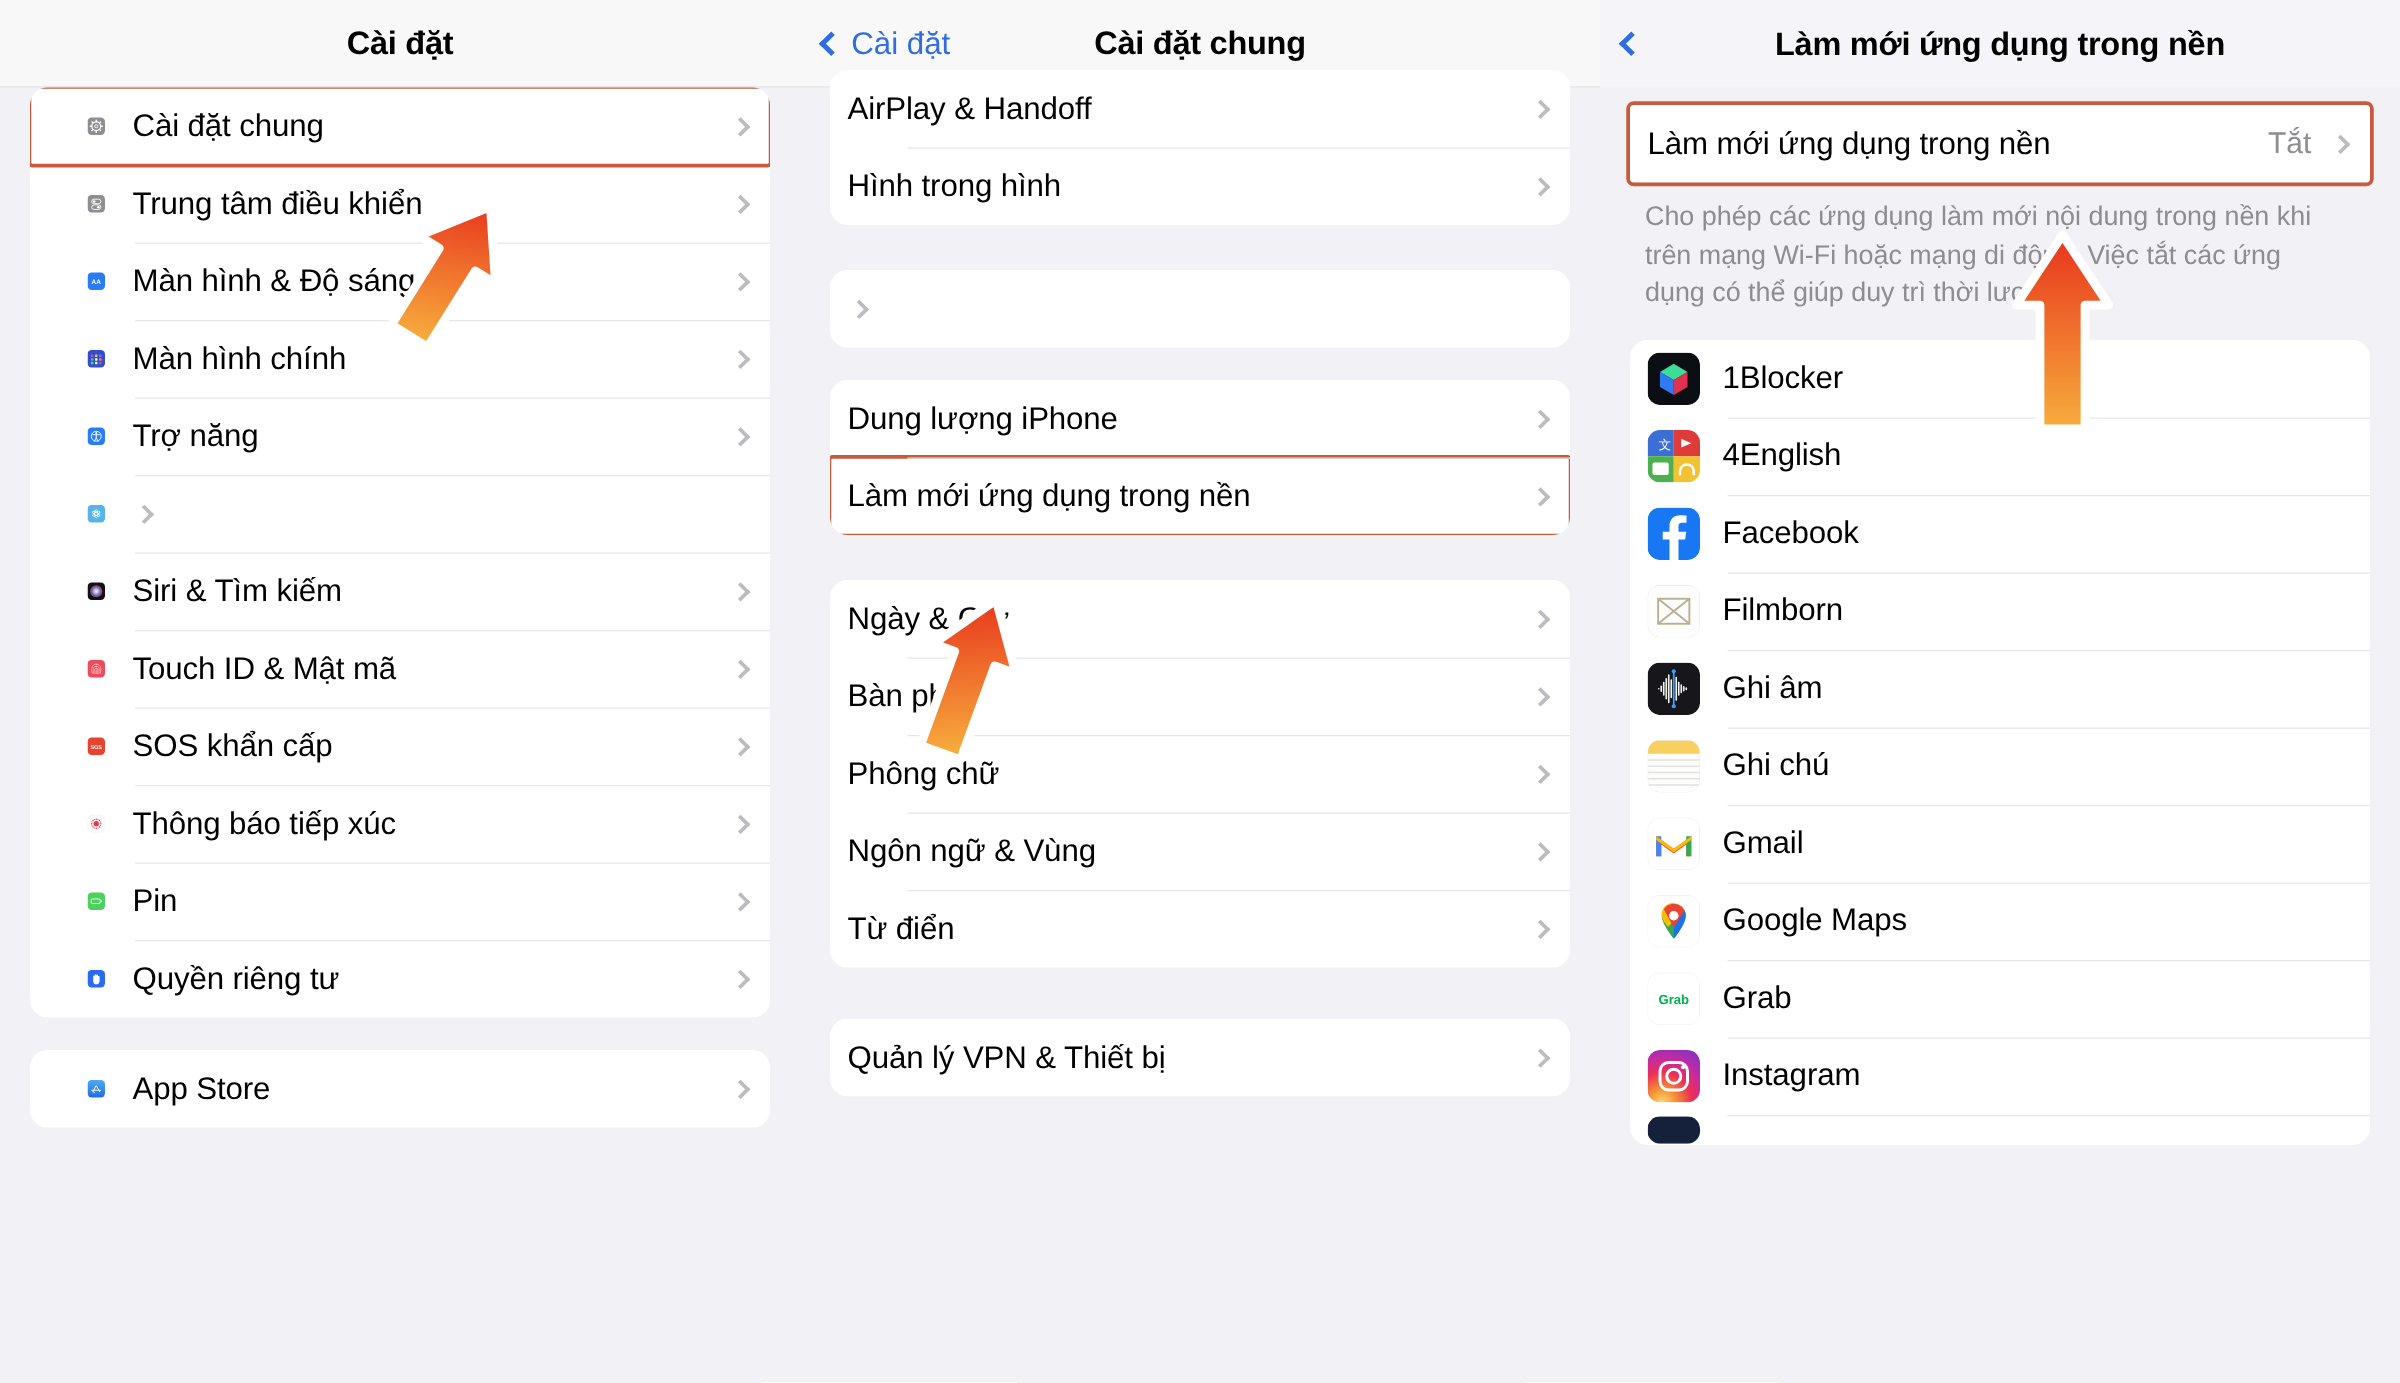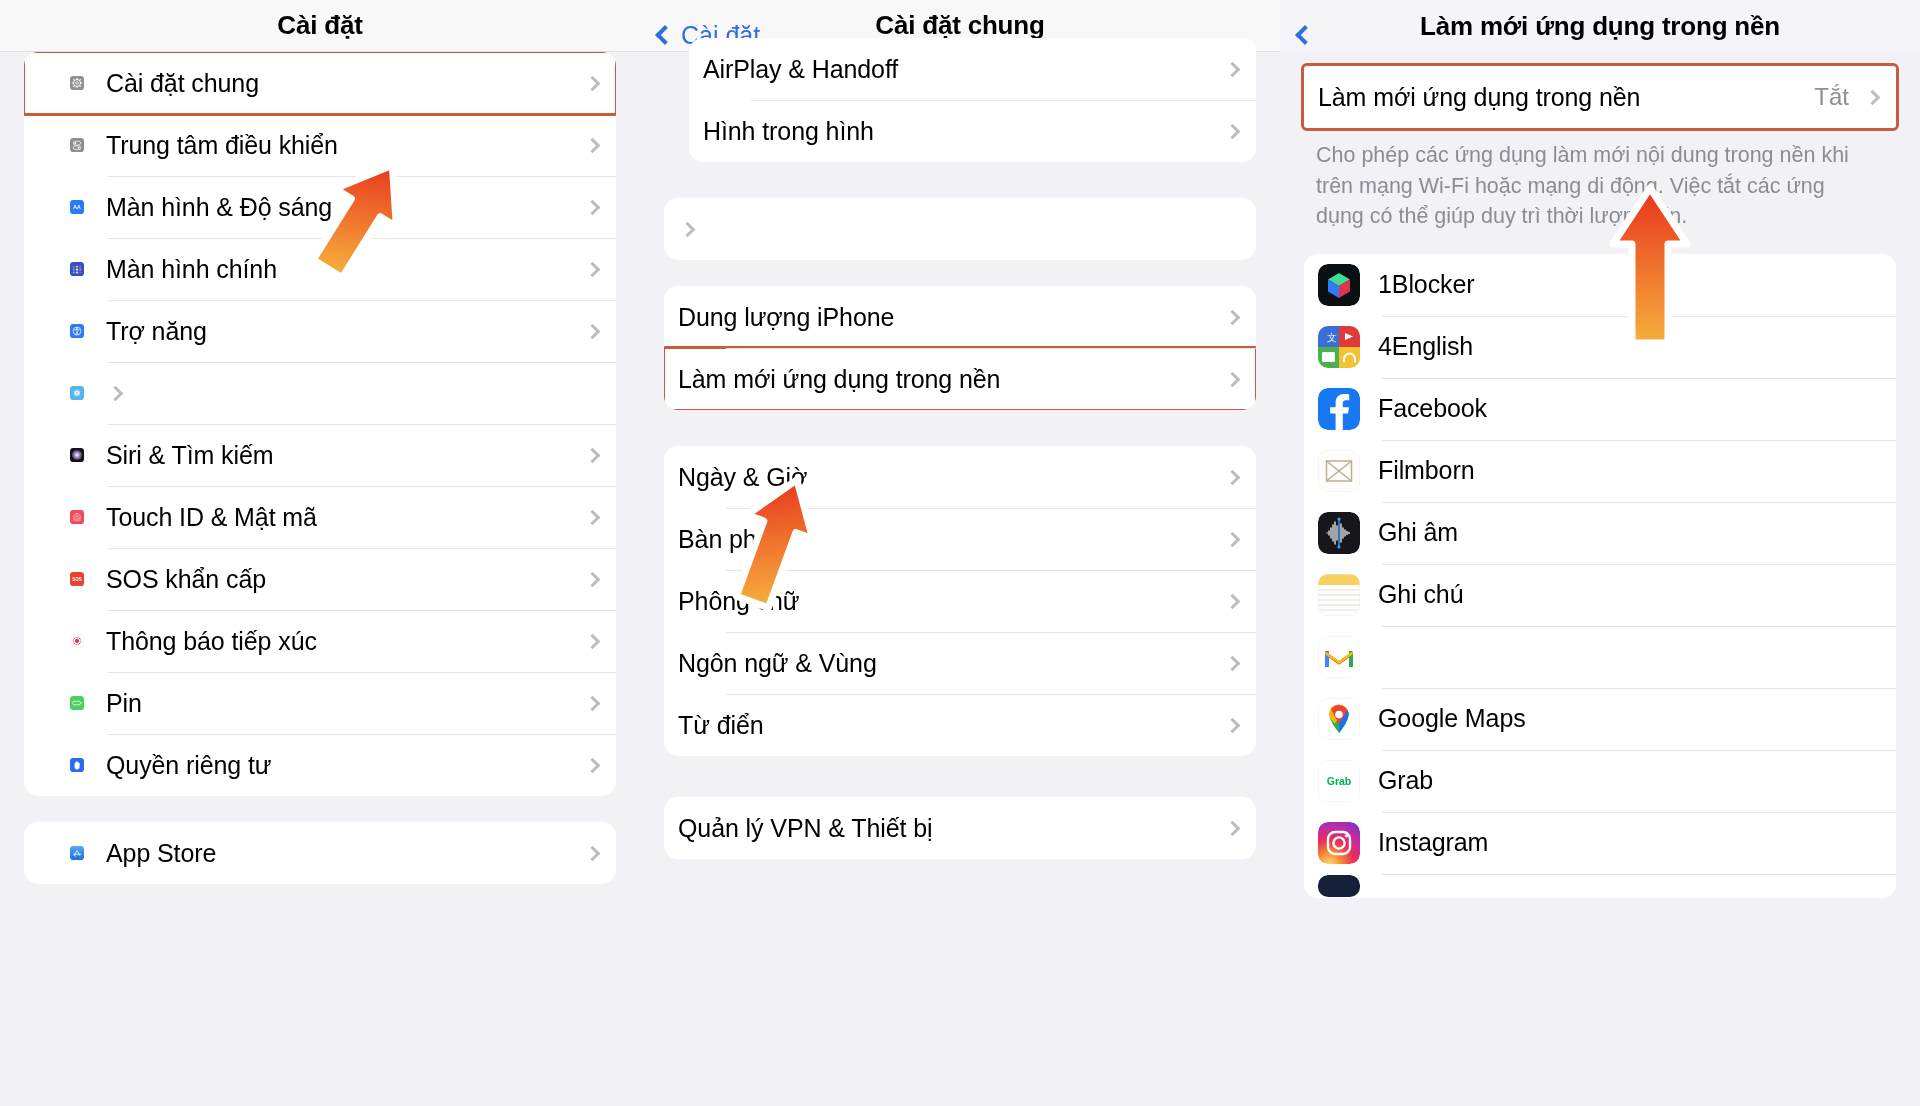--- a/index.html
+++ b/index.html
@@ -12,21 +12,21 @@
   .screen { position: relative; width: 1920px; height: 1106px; display: flex; }
 
   
   .panel { position: relative; height: 1106px; overflow: hidden; background: #f2f1f6; }
   #panel-1 { width: 640px; }
   #panel-2 { width: 640px; }
   #panel-3 { width: 640px; }
 
   
   .navbar {
-    position: relative; height: 52px; width: 100%;
+    position: relative; height: 70px; width: 100%;
     background: #f8f8f9;
     display: flex; align-items: center; justify-content: center;
     border-bottom: 1px solid #e2e1e6;
   }
   .navbar.plain { background: #f5f4f8; border-bottom: none; }
   .nav-title {
     font-size: 26px; font-weight: bold; color: #000;
     letter-spacing: -0.2px;
   }
   .nav-back {
@@ -358,21 +358,21 @@
   <div class="panel" id="panel-2">
     <div class="navbar">
       <div class="nav-back">
         <span class="chev-back"></span>
         <span class="nav-back-label">Cài đặt</span>
       </div>
       <div class="nav-title">Cài đặt chung</div>
     </div>
     <div class="body-scroll" style="padding-top:0;">
 
-      <div class="card" style="margin-top:-14px;margin-left:25px;">
+      <div class="card" style="margin-top:-14px;">
         <div class="row">
           <span class="row-label">AirPlay &amp; Handoff</span>
           <span class="chev"></span>
         </div>
         <div class="row">
           <span class="row-label">Hình trong hình</span>
           <span class="chev"></span>
         </div>
       </div>
 
@@ -559,20 +559,21 @@
         <div class="row app">
           <span class="aicon">
             <svg viewBox="0 0 42 42">
                 <rect width="42" height="42" rx="9.5" fill="#ffffff" stroke="#ececec"></rect>
               <path d="M7 31 V15 l14 10 L35 15 v16 h-4 V21.5 l-10 7.3 -10 -7.3 V31 Z" fill="#ea4335"></path>
               <path d="M7 31 V15 l4 0 V31 Z" fill="#4285f4"></path>
               <path d="M31 31 V15 l4 0 V31 Z" fill="#34a853"></path>
               <path d="M7 15 l14 10 L35 15 l0 3 -14 10 -14 -10 Z" fill="#fbbc04"></path>
               </svg>
           </span>
+          <span class="row-label">Gmail</span>
         </div>
 
         <div class="row app">
           <span class="aicon">
             <svg viewBox="0 0 42 42">
                 <rect width="42" height="42" rx="9.5" fill="#ffffff" stroke="#ececec"></rect>
               <path d="M21 7 a9.6 9.6 0 0 1 9.6 9.6 c0 7 -9.6 18.4 -9.6 18.4 S11.4 23.6 11.4 16.6 A9.6 9.6 0 0 1 21 7 Z" fill="#34a853"></path>
               <path d="M13 10 a9.6 9.6 0 0 1 15.9 1.6 l-12.4 14 S11.4 20 11.4 16.6 a9.6 9.6 0 0 1 1.6 -6.6 Z" fill="#fbbc04"></path>
               <path d="M21 7 a9.6 9.6 0 0 1 9.4 7.7 L21 26 l-7.9 -14.6 A9.6 9.6 0 0 1 21 7 Z" fill="#ea4335"></path>
               <path d="M21 35 s9.6 -11.4 9.6 -18.4 a9.5 9.5 0 0 0 -0.9 -4.1 L21 26 Z" fill="#1a73e8"></path>

